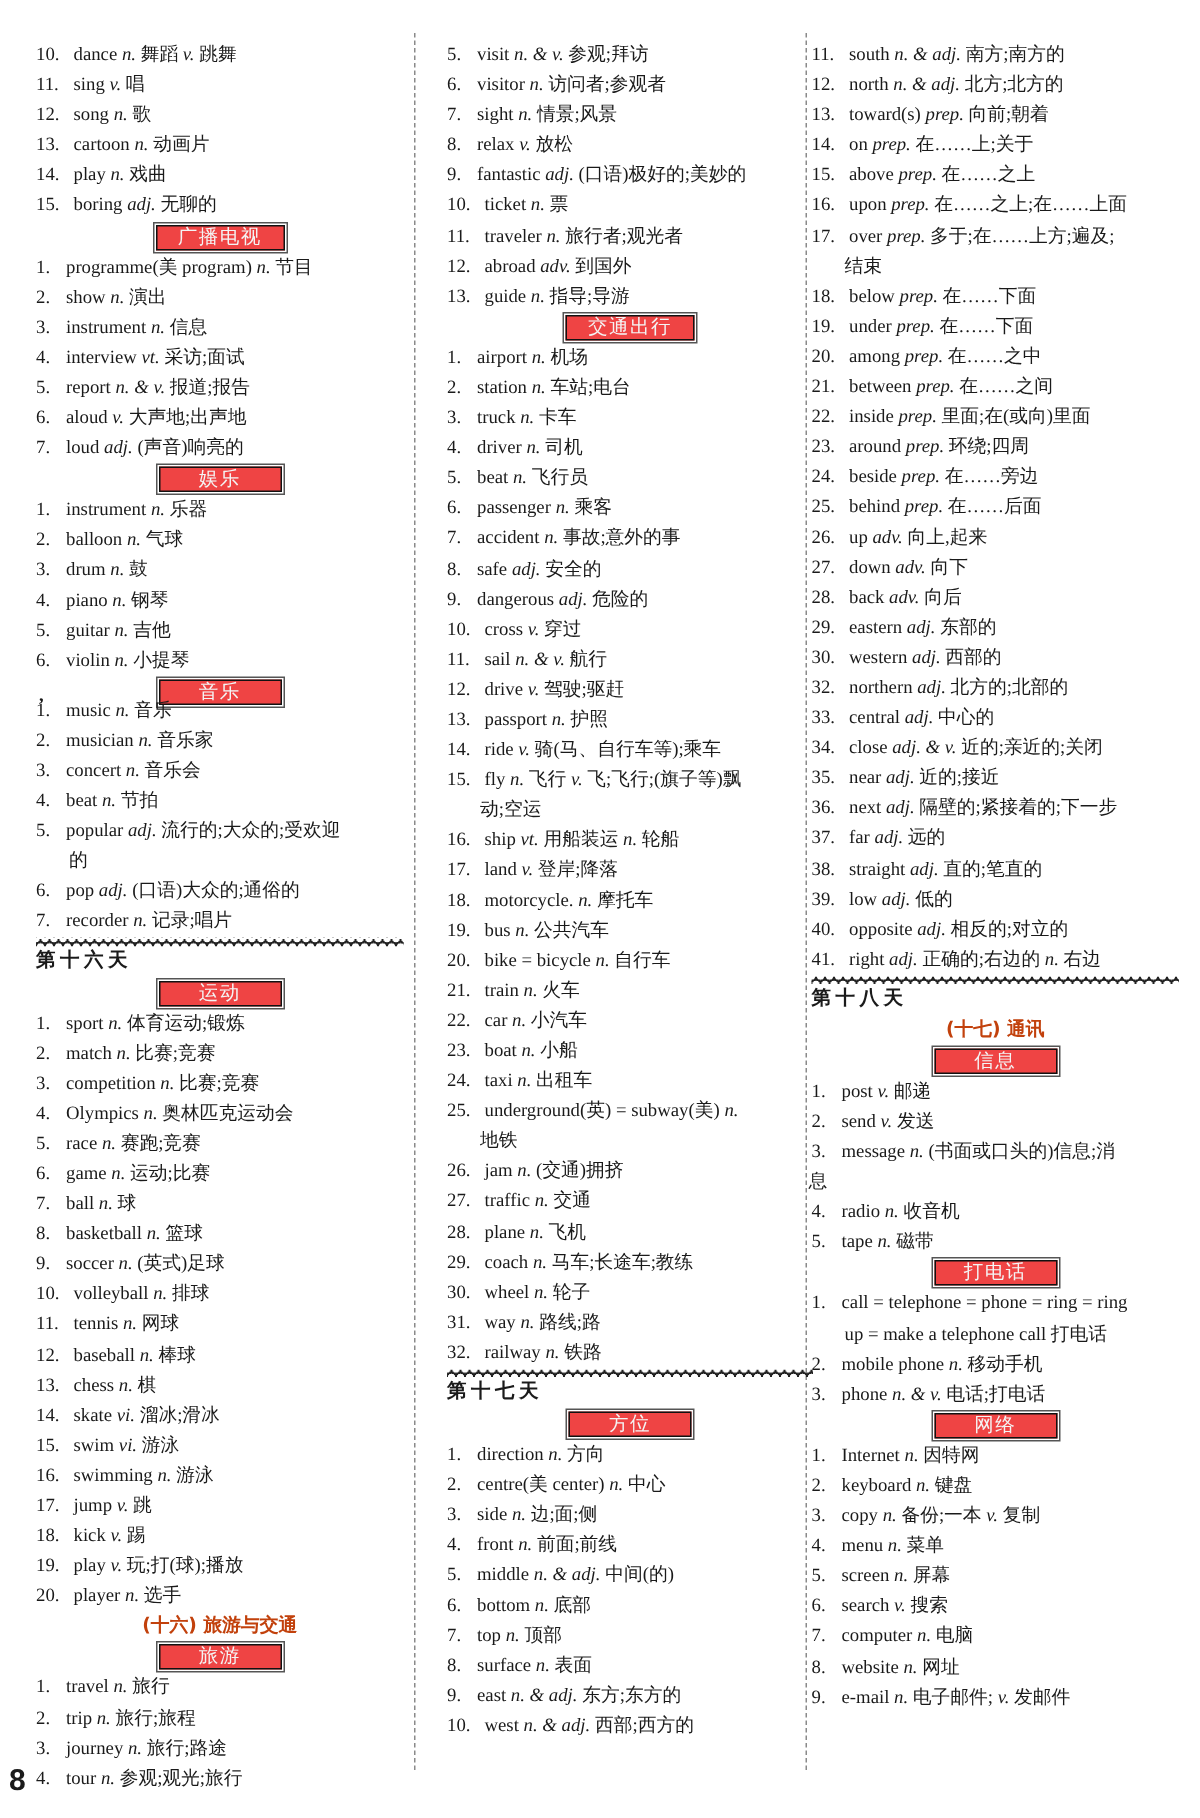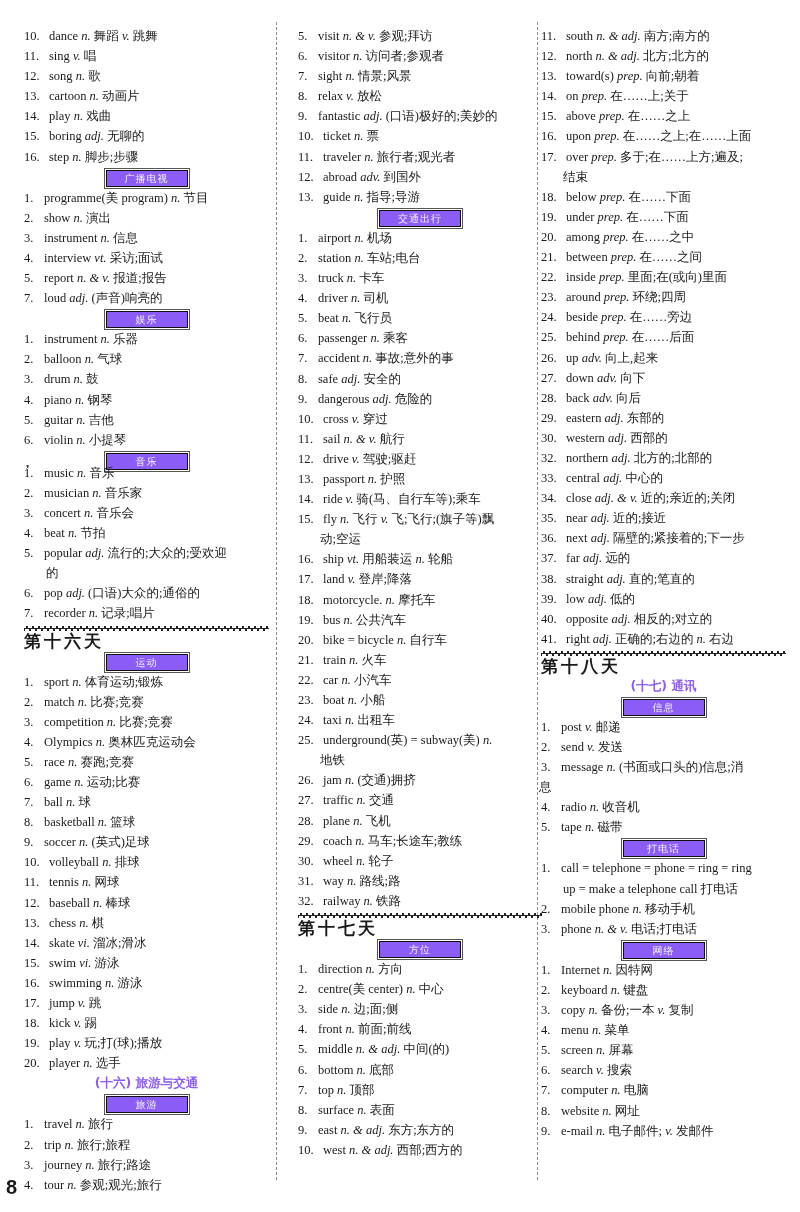--- a/index.html
+++ b/index.html
@@ -22,33 +22,33 @@
   .entry { position: relative; white-space: normal; }
   .entry .num { display: inline-block; min-width: 20px; }
   .entry .num.two { min-width: 25px; }
   .entry .word { }
   .entry .pos { font-style: italic; }
   .entry .cont { padding-left: 22px; display: block; }
   .sec-header {
     text-align: center; margin: 1px 0 2px 0; height: 18px;
   }
   .sec-header span {
-    display: inline-block; background: #8b5cf6; color: #f4f4f4;
-    font-family: "DejaVu Sans", sans-serif; font-size: 10px;
+    display: inline-block; background: #ef4444; color: #f4f4f4;
+    font-family: "DejaVu Sans", sans-serif; font-size: 13px;
     line-height: 15px; padding: 0 14px; min-width: 52px;
     border: 1px solid #111; outline: 1px solid #555; outline-offset: 1px;
     letter-spacing: 1px;
   }
   .sub-title {
     text-align: center; font-family: "DejaVu Sans", sans-serif;
-    font-size: 12.5px; line-height: 20px; font-weight: bold; color: #8b5cf6;
+    font-size: 12.5px; line-height: 20px; font-weight: bold; color: #c2410c;
   }
   .day-title {
     font-family: "DejaVu Serif", serif; font-weight: bold;
-    font-size: 17px; line-height: 20px; letter-spacing: 3px; margin-top: 0;
+    font-size: 13px; line-height: 20px; letter-spacing: 3px; margin-top: 0;
   }
   .wavy {
     height: 6px; margin-top: 1px;
     background-image:
       radial-gradient(circle at 3px 6px, transparent 2.2px, #222 2.4px, #222 3.2px, transparent 3.4px),
       radial-gradient(circle at 3px 0px, transparent 2.2px, #222 2.4px, #222 3.2px, transparent 3.4px);
     background-size: 6px 6px, 6px 6px;
     background-position: 0 0, 3px 1px;
     background-repeat: repeat-x;
   }
@@ -64,27 +64,27 @@
 <div class="vsep" style="left:276px;"></div>
 <div class="vsep" style="left:537px;"></div>
 
 <div class="col col1">
     <div class="entry"><span class="num two">10.</span><span class="word">dance</span> <span class="pos">n.</span> <span class="def">舞蹈 </span><span class="pos">v.</span> <span class="def">跳舞</span></div>
     <div class="entry"><span class="num two">11.</span><span class="word">sing</span> <span class="pos">v.</span> <span class="def">唱</span></div>
     <div class="entry"><span class="num two">12.</span><span class="word">song</span> <span class="pos">n.</span> <span class="def">歌</span></div>
     <div class="entry"><span class="num two">13.</span><span class="word">cartoon</span> <span class="pos">n.</span> <span class="def">动画片</span></div>
     <div class="entry"><span class="num two">14.</span><span class="word">play</span> <span class="pos">n.</span> <span class="def">戏曲</span></div>
     <div class="entry"><span class="num two">15.</span><span class="word">boring</span> <span class="pos">adj.</span> <span class="def">无聊的</span></div>
-    <div class="entry"><span class="num two">16.</span><span class="word">step</span> <span class="pos">n.</span> <span class="def">脚步;步骤</span></div>
     <div class="sec-header"><span>广播电视</span></div>
     <div class="entry"><span class="num">1.</span><span class="word">programme(美 program)</span> <span class="pos">n.</span> <span class="def">节目</span></div>
     <div class="entry"><span class="num">2.</span><span class="word">show</span> <span class="pos">n.</span> <span class="def">演出</span></div>
     <div class="entry"><span class="num">3.</span><span class="word">instrument</span> <span class="pos">n.</span> <span class="def">信息</span></div>
     <div class="entry"><span class="num">4.</span><span class="word">interview</span> <span class="pos">vt.</span> <span class="def">采访;面试</span></div>
     <div class="entry"><span class="num">5.</span><span class="word">report</span> <span class="pos">n. &amp; v.</span> <span class="def">报道;报告</span></div>
+    <div class="entry"><span class="num">6.</span><span class="word">aloud</span> <span class="pos">v.</span> <span class="def">大声地;出声地</span></div>
     <div class="entry"><span class="num">7.</span><span class="word">loud</span> <span class="pos">adj.</span> <span class="def">(声音)响亮的</span></div>
     <div class="sec-header"><span>娱乐</span></div>
     <div class="entry"><span class="num">1.</span><span class="word">instrument</span> <span class="pos">n.</span> <span class="def">乐器</span></div>
     <div class="entry"><span class="num">2.</span><span class="word">balloon</span> <span class="pos">n.</span> <span class="def">气球</span></div>
     <div class="entry"><span class="num">3.</span><span class="word">drum</span> <span class="pos">n.</span> <span class="def">鼓</span></div>
     <div class="entry"><span class="num">4.</span><span class="word">piano</span> <span class="pos">n.</span> <span class="def">钢琴</span></div>
     <div class="entry"><span class="num">5.</span><span class="word">guitar</span> <span class="pos">n.</span> <span class="def">吉他</span></div>
     <div class="entry"><span class="num">6.</span><span class="word">violin</span> <span class="pos">n.</span> <span class="def">小提琴</span></div>
     <div class="sec-header"><span>音乐</span></div>
     <div class="comma" style="margin-top: -12px; height: 4px;">,</div>

